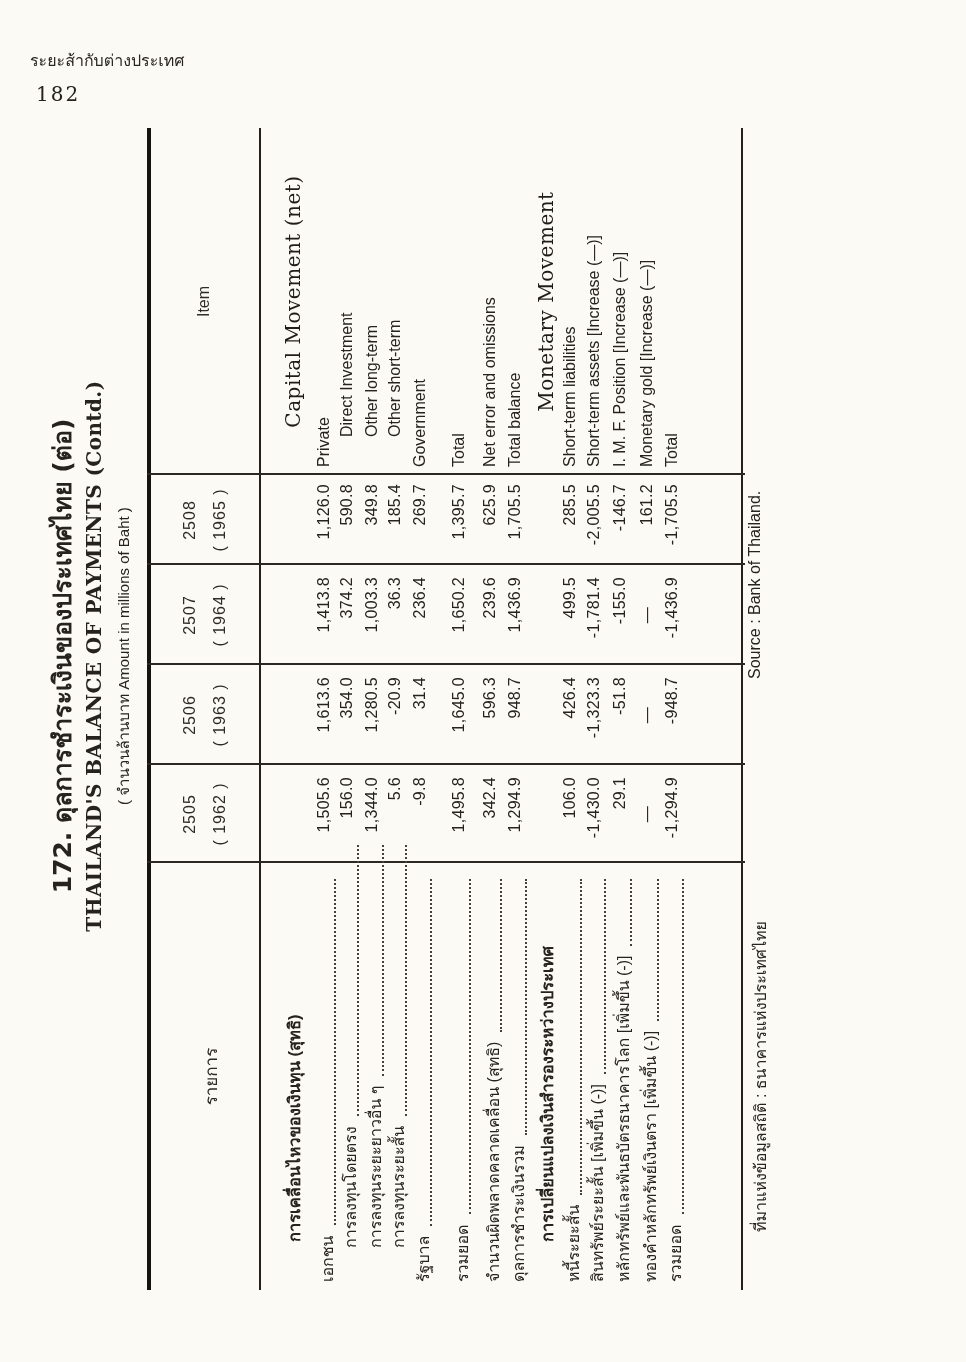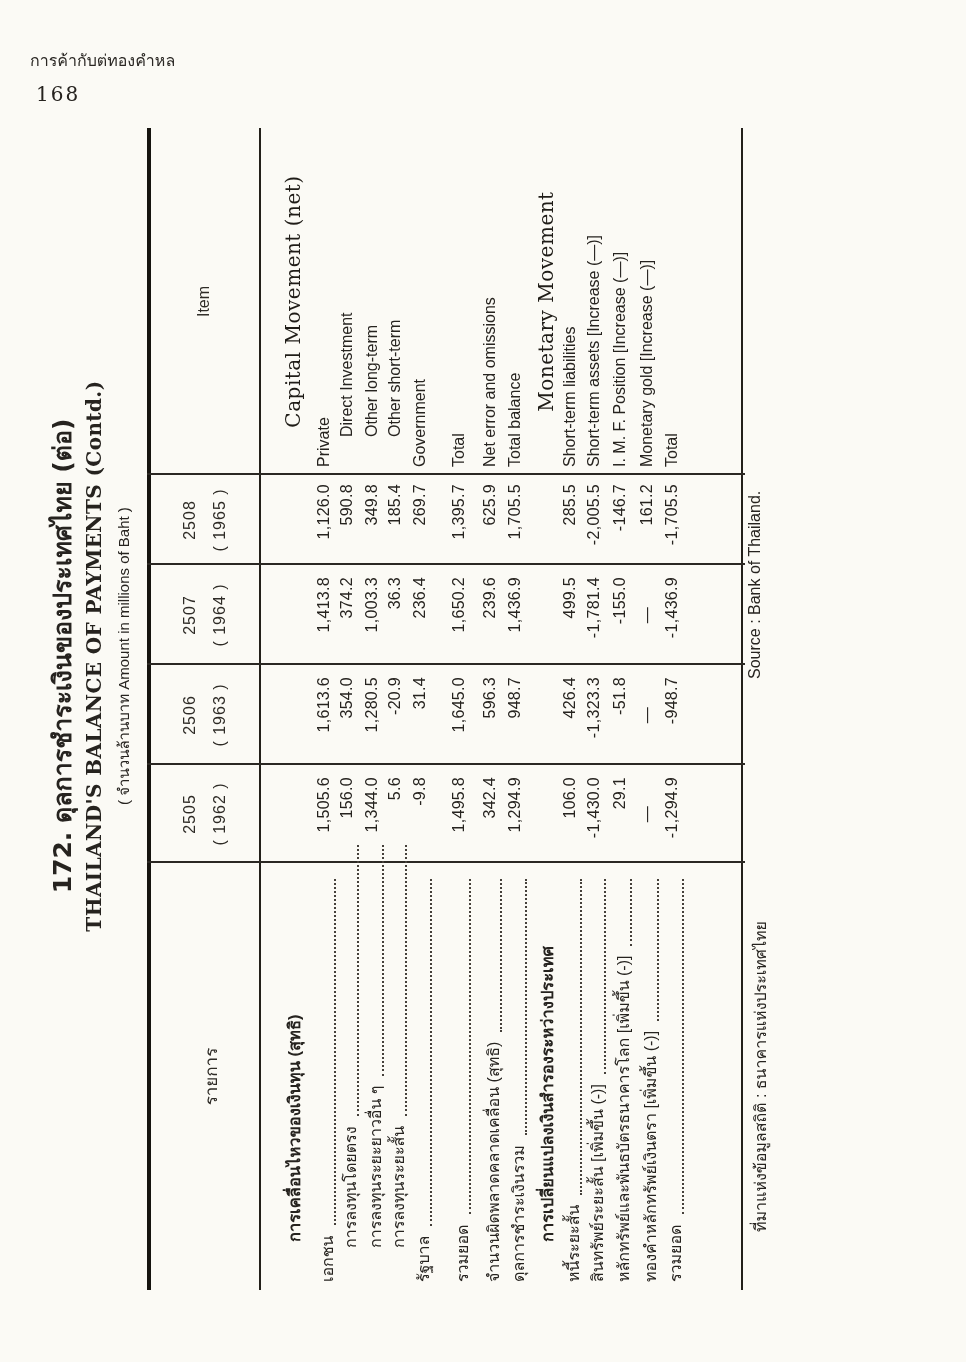--- a/index.html
+++ b/index.html
@@ -60,22 +60,22 @@
   .sec-en { position:absolute; left:815px; width:347px; text-align:center;
             font-family:"DejaVu Serif",serif; font-size:20px; letter-spacing:0.5px; color:#1f1c17; }
 
   
   .src-thai { position:absolute; left:130px; top:748px; font-size:16px; }
   .src-en   { position:absolute; left:683px; top:746px; font-size:16px; }
 </style>
 </head>
 <body>
 
-<div class="pg-header">การค้ากับต่ทองคำหล</div>
-<div class="pg-number">168</div>
+<div class="pg-header">ระยะส้ากับต่างประเทศ</div>
+<div class="pg-number">182</div>
 
 <div class="landscape">
 
   <div class="title-thai">172.  ดุลการชำระเงินของประเทศไทย  (ต่อ)</div>
   <div class="title-en">THAILAND'S BALANCE OF PAYMENTS (Contd.)</div>
   <div class="subtitle">( จำนวนล้านบาท   Amount in millions of Baht )</div>
 
   <div class="btable">
     <div class="rule rule-top"></div>
     <div class="rule rule-head"></div>

